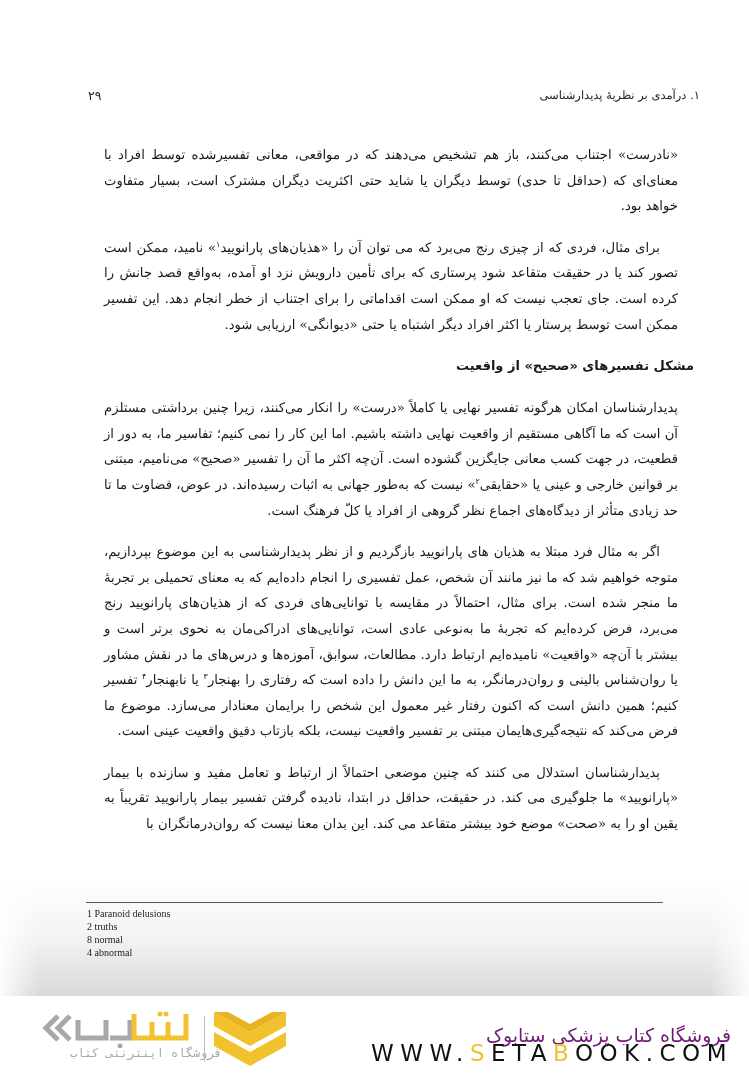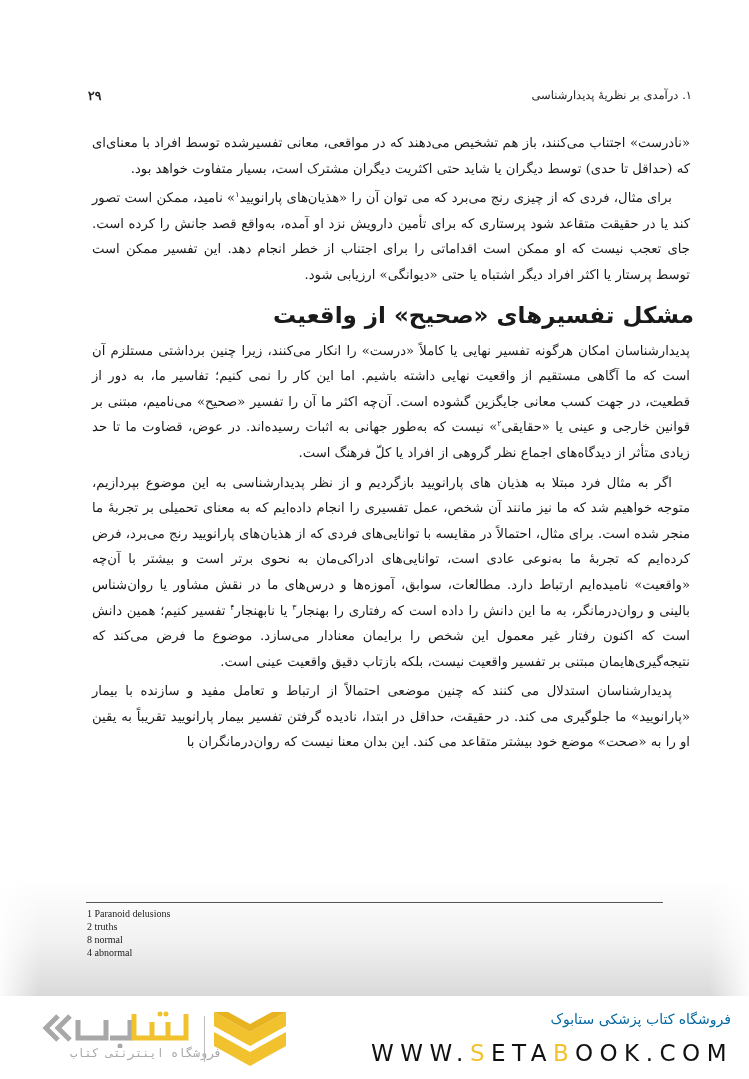--- a/index.html
+++ b/index.html
@@ -17,55 +17,55 @@
       content: ""; position: absolute; top: 860px; bottom: 0; width: 40px;
     }
     .page::before { left: 0; background: linear-gradient(to right, rgba(255,255,255,0.9), rgba(255,255,255,0)); }
     .page::after { right: 0; background: linear-gradient(to left, rgba(255,255,255,0.9), rgba(255,255,255,0)); }
 
     .running-head {
       position: absolute; top: 88px; left: 80px; width: 620px;
       direction: rtl; font-size: 11.5px; color: #222;
       display: flex; justify-content: flex-start; align-items: baseline;
     }
-    .running-head .title { margin-right: 8px; }
-    .running-head .pagenum { position: absolute; left: 8px; font-weight: bold; font-size: 12.5px; }
+    .running-head .title { margin-right: 0; }
+    .running-head .pagenum { position: absolute; left: 8px; font-weight: normal; font-size: 12.5px; }
 
     .body-text {
       position: absolute; top: 126px; left: 88px; width: 606px;
       direction: rtl; text-align: justify; text-align-last: right;
       font-size: 13.2px; line-height: 25.6px;
     }
-    .body-text p { margin: 4px; }
+    .body-text p { margin: 16px; }
     .body-text p.indent { text-indent: 18px; }
     .body-text p.first-line-noindent { text-indent: 0; }
     .heading {
       font-family: "DejaVu Sans", "Liberation Sans", sans-serif;
-      font-weight: bold; font-size: 23px; line-height: 26px;
+      font-weight: bold; font-size: 13px; line-height: 26px;
       margin: 14px 0 10px 0;
     }
     sup { font-size: 8px; line-height: 0; }
 
     .footnote-rule {
       position: absolute; top: 902px; left: 86px; width: 577px; height: 1px; background: #555;
     }
     .footnotes {
       position: absolute; top: 907px; left: 87px;
       font-family: "Liberation Serif", "DejaVu Serif", serif;
       font-size: 10px; line-height: 13px; color: #222;
     }
     .footnotes div { white-space: nowrap; }
 
     .banner {
       position: absolute; left: 0; top: 996px; width: 749px; height: 83px; background: #ffffff;
     }
     .shop-title {
-      position: absolute; right: 18px; top: 15px; direction: rtl;
+      position: absolute; right: 18px; top: 28px; direction: rtl;
       font-family: "DejaVu Sans", "Liberation Sans", sans-serif;
-      font-size: 14px; color: #0369a1;
+      font-size: 19px; color: #701a75;
     }
     .shop-url {
       position: absolute; right: 16px; top: 44px;
       font-family: "DejaVu Sans", "Liberation Sans", sans-serif;
       font-size: 23px; letter-spacing: 6.5px; color: #111;
     }
     .shop-url .hl { color: #f2c12e; }
     .logo-wrap { position: absolute; left: 26px; top: 12px; width: 270px; height: 60px; }
     .logo-mark { position: absolute; left: 188px; top: 0; width: 72px; height: 58px; }
     .logo-sep { position: absolute; left: 178px; top: 8px; width: 1px; height: 46px; background: #bdbdbd; }

